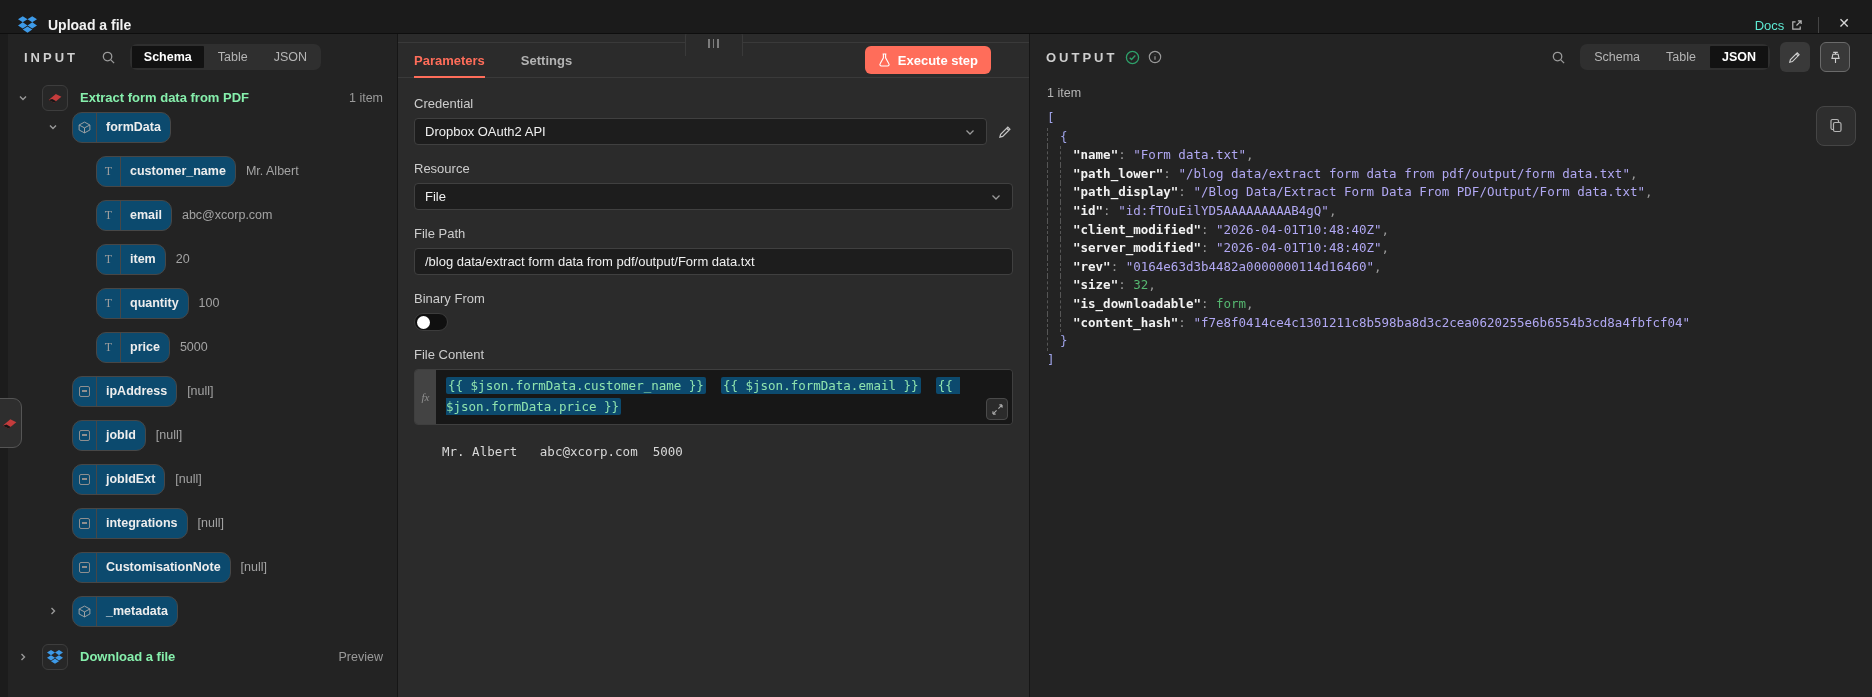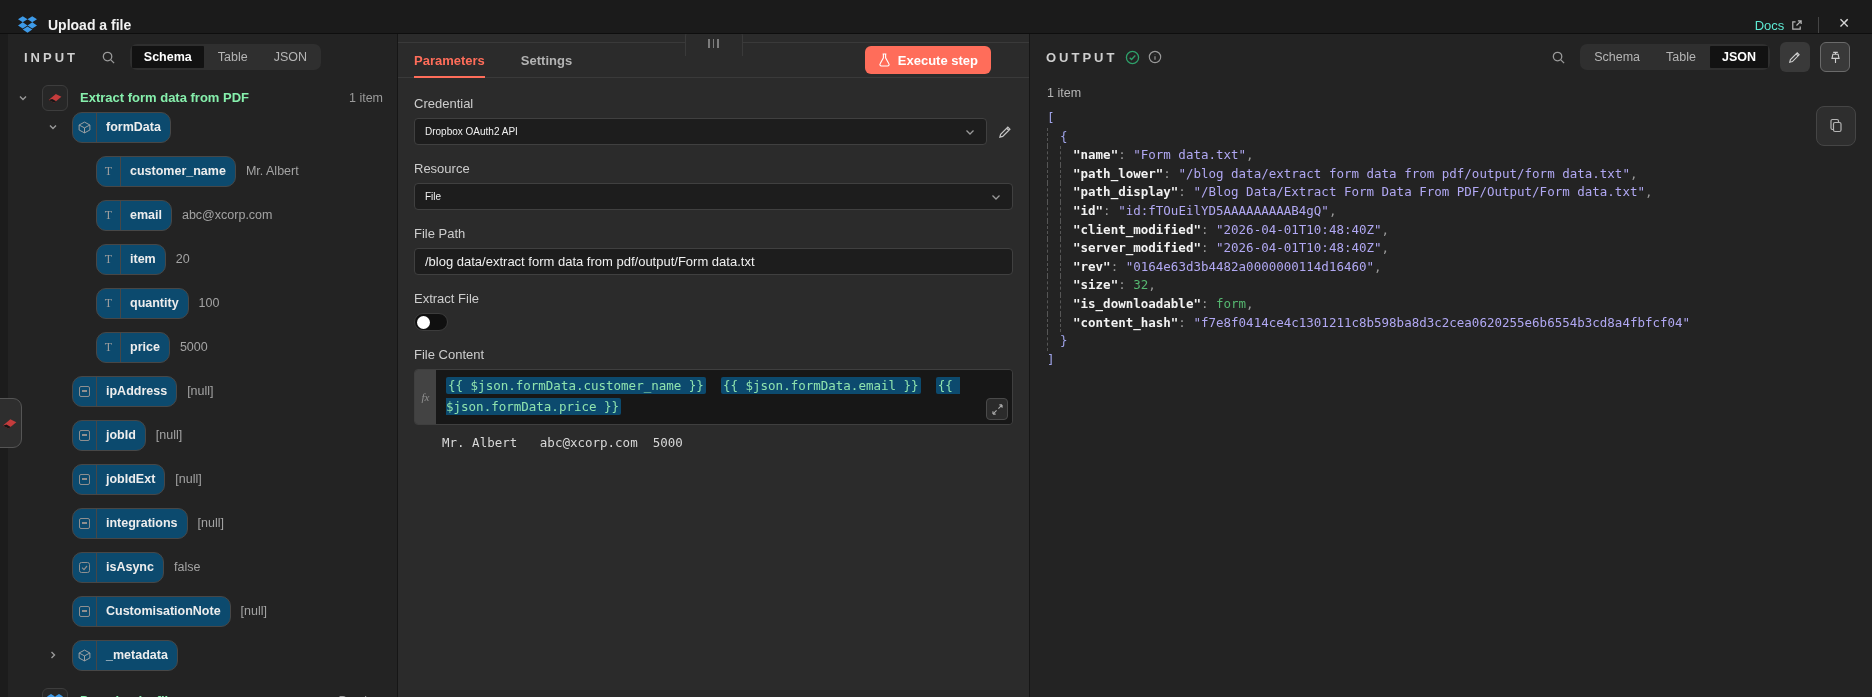--- a/index.html
+++ b/index.html
@@ -74,40 +74,40 @@
     position:relative; cursor:pointer; }
   .ptab.on { color:#ff6d5a; }
   .ptab.on::after { content:""; position:absolute; left:0; right:0; bottom:-1px; height:2px; background:#ff6d5a; }
   .exec-btn { margin-left:auto; display:flex; align-items:center; gap:7px; background:#ff6d5a; color:#fff;
     font-size:13px; font-weight:700; height:28px; padding:0 13px; border-radius:6px; cursor:pointer; }
 
   .param-body { padding:18px 16px 0 16px; }
   .field { margin-bottom:16px; }
   .f-label { font-size:13px; color:#cdcdcd; margin-bottom:7px; }
   .select { height:27px; background:#1d1d1d; border:1px solid #404040; border-radius:4px; display:flex;
-    align-items:center; padding:0 10px; font-size:10px; color:#f0f0f0; cursor:pointer; }
+    align-items:center; padding:0 10px; font-size:13px; color:#f0f0f0; cursor:pointer; }
   .select .sp { flex:1; }
   .cred-row { display:flex; align-items:center; gap:11px; }
   .cred-row .select { flex:1; }
   .text-input { width:100%; height:27px; background:#1d1d1d; border:1px solid #404040; border-radius:4px;
     color:#f0f0f0; font-size:13px; padding:0 10px; font-family:"Liberation Sans", sans-serif; outline:none; }
   .toggle { width:34px; height:18px; border-radius:9px; background:#101010; border:1px solid #3c3c3c;
     position:relative; cursor:pointer; margin-top:2px; }
   .toggle .knob { position:absolute; left:2px; top:1.5px; width:13px; height:13px; border-radius:50%; background:#fff; }
 
   .editor { display:flex; border:1px solid #3f3f3f; border-radius:4px; overflow:hidden; position:relative; }
   .gutter { width:21px; background:#434343; color:#8f8f8f; font-size:11px; font-style:italic;
     font-family:"Liberation Serif", serif; display:flex; align-items:center; justify-content:center; }
   .editor-content { flex:1; background:#171717; padding:5px 10px 7px 10px;
     font-family:"DejaVu Sans Mono", monospace; font-size:12.5px; line-height:21px; color:#cccccc;
     white-space:pre-wrap; word-break:break-word; }
   .expr { background:#0c4a6e; color:#8fe3ae; padding:1px 2px; border-radius:2px; }
   .expand-btn { position:absolute; right:4px; bottom:4px; width:22px; height:22px; background:#2b2b2b;
     border:1px solid #4a4a4a; border-radius:4px; display:flex; align-items:center; justify-content:center; cursor:pointer; }
-  .result-preview { margin-top:10px; font-family:"DejaVu Sans Mono", monospace; font-size:12.5px;
+  .result-preview { margin-top:19px; font-family:"DejaVu Sans Mono", monospace; font-size:12.5px;
     color:#d8d8d8; white-space:pre;padding-left:28px; }
 
   
   .out-btn { width:30px; height:30px; border-radius:6px; background:#393939; display:flex; align-items:center;
     justify-content:center; margin-left:10px; cursor:pointer; }
   .out-btn.pin { border:1px solid #6a6a6a; }
   .output-pane .pane-header { padding-right:22px; }
   .out-body { position:relative; padding:8px 0 0 17px; }
   .items-count { font-size:12.5px; color:#b5b5b5; margin-bottom:9px; }
   #json-view { font-family:"DejaVu Sans Mono", monospace; font-size:12.5px; }
@@ -301,33 +301,20 @@
             </span>
           </span>
           <span class="pill-label">integrations</span>
         </span>
         <span class="row-value">[null]</span>
       </div>
       <div class="tree-row field ind1">
         <span class="chev-cell"></span>
         <span class="pill">
           <span class="pill-ico">
-            <svg width="11" height="11" viewBox="0 0 11 11" fill="none" stroke="#909090">
-              <rect x="0.5" y="0.5" width="10" height="10" rx="2"></rect>
-              <path d="M3 5.6l2 2 3-3.6" stroke-width="1.2"></path>
-            </svg>
-          </span>
-          <span class="pill-label">isAsync</span>
-        </span>
-        <span class="row-value">false</span>
-      </div>
-      <div class="tree-row field ind1">
-        <span class="chev-cell"></span>
-        <span class="pill">
-          <span class="pill-ico">
             <span class="n-ico">
               <i></i>
             </span>
           </span>
           <span class="pill-label">CustomisationNote</span>
         </span>
         <span class="row-value">[null]</span>
       </div>
       <div class="tree-row field ind1">
         <span class="chev-cell">
@@ -422,21 +409,21 @@
       </div>
     </div>
 
 
     <div class="field">
       <div class="f-label">File Path</div>
       <input class="text-input" readonly="" value="/blog data/extract form data from pdf/output/Form data.txt" style="">
     </div>
 
     <div class="field">
-      <div class="f-label">Extract File</div>
+      <div class="f-label">Binary From</div>
       <div class="toggle">
           <span class="knob"></span>
         </div>
     </div>
 
     <div class="field">
       <div class="f-label">File Content</div>
       <div class="editor">
         <div class="gutter">fx</div>
         <div class="editor-content" id="expr-content"><span class="expr">{{ $json.formData.customer_name }}</span>  <span class="expr">{{ $json.formData.email }}</span>  <span class="expr">{{ $json.formData.price }}</span></div>

